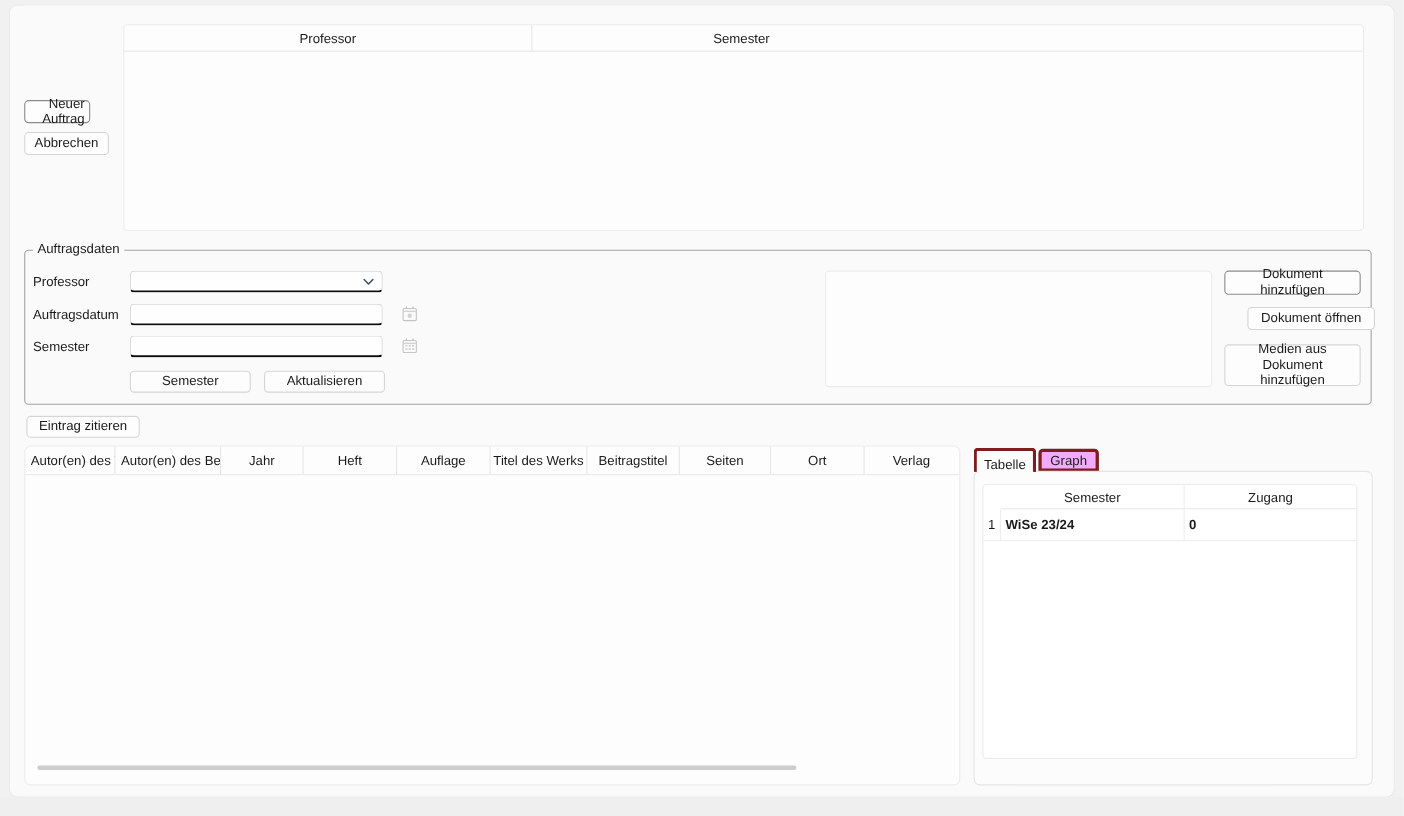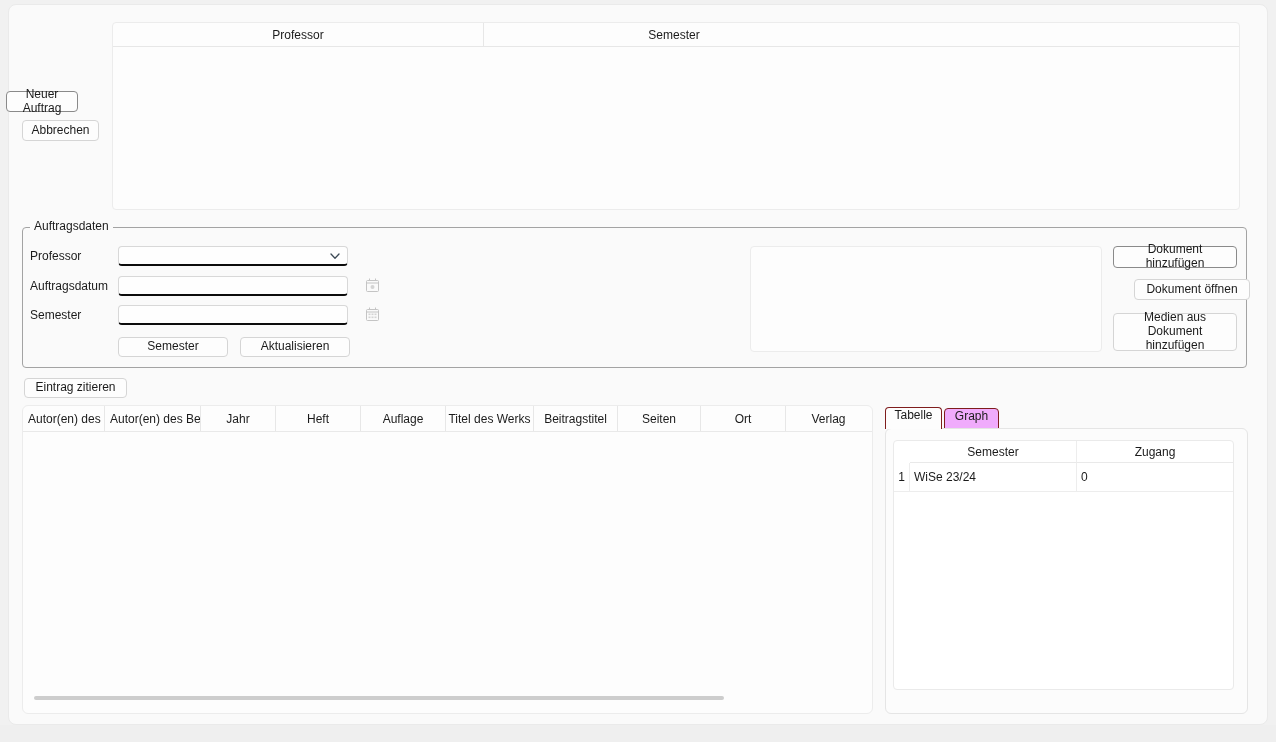--- a/index.html
+++ b/index.html
@@ -40,21 +40,21 @@
     display:flex; align-items:center; justify-content:center;
     height:100%; border-right:1px solid #e7e7e7; overflow:hidden; white-space:nowrap;
   }
   .hdr-cell.last{ border-right:none; }
 
   
   .orders-table{ left:112px; top:22px; width:1128px; height:188px; border-radius:4px; }
   .orders-table .hdr-row{ height:24px; }
 
   
-  #new-order-btn{ left:6px; top:91px;  width:72px; height:21px; }
+  #new-order-btn{ left:22px; top:91px;  width:60px; height:21px;text-align:right; }
   #cancel-btn  { left:22px; top:120px; width:77px; height:21px; }
 
   
   .groupbox{
     position:absolute; left:22px; top:227px; width:1225px; height:141px;
     border:1px solid #a3a3a3; border-radius:4px;
   }
   .group-label{
     position:absolute; left:30px; top:219px; background:#fafafa; padding:0 4px;
     font-size:12px;
@@ -90,39 +90,39 @@
   .cit-panel .hdr-row{ height:26px; border-bottom:1px solid #e9e9e9; }
   .cit-panel .hdr-cell{ font-size:12px; }
   .cit-cell-left{ justify-content:flex-start; padding-left:5px; }
   .hscroll{
     position:absolute; left:11px; bottom:13px; width:690px; height:4px;
     background:#cdcdcd; border-radius:2px;
   }
 
   
   .tab{
-    position:absolute; display:flex; align-items:flex-start; justify-content:center;
-    border:1px solid #7f1d1d; border-radius:4px 4px 0 0; font-size:12px;
+    position:absolute; display:flex; align-items:flex-end; justify-content:center;
+    border:3px solid #7f1d1d; border-radius:4px 4px 0 0; font-size:12px;
   }
   #tab-tabelle{ left:885px; top:407px; width:57px; height:22px; background:#fdfdfd; border-bottom:none; z-index:2; }
   #tab-graph  { left:944px; top:408px; width:55px; height:21px; background:#f0abfc; }
   .stats-panel{ left:885px; top:428px; width:363px; height:286px; background:#fcfcfc; border:1px solid #e5e5e5; z-index:1; }
 
   .stats-table{
     position:absolute; left:893px; top:440px; width:341px; height:250px;
     background:#ffffff; border:1px solid #eaeaea; border-radius:4px; z-index:3;
     display:grid; grid-template-columns:16px 167px 156px; grid-template-rows:22px 29px 1fr;
     font-size:12px;
   }
   .st-cell{ display:flex; align-items:center; overflow:hidden; white-space:nowrap; }
   .st-hdr{ justify-content:center; border-bottom:1px solid #e9e9e9; }
   .st-div-r{ border-right:1px solid #ededed; }
   .st-row{ border-bottom:1px solid #ededed; }
   .st-idx{ justify-content:center; }
-  .st-val{ padding-left:4px; }
+  .st-val{ padding-left:4px;font-weight:bold; }
 
   svg{ display:block; }
 </style>
 </head>
 <body>
 
 <div class="app">
 
   <div class="main-panel"></div>
   <div class="footer-strip"></div>

